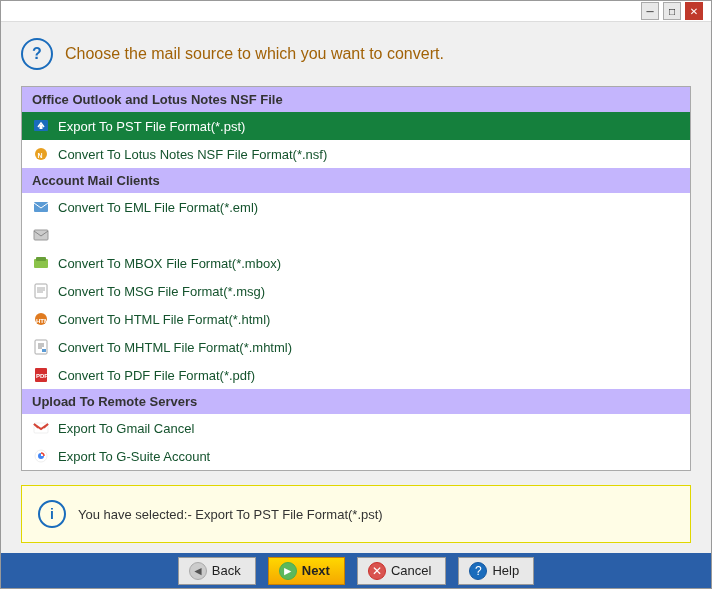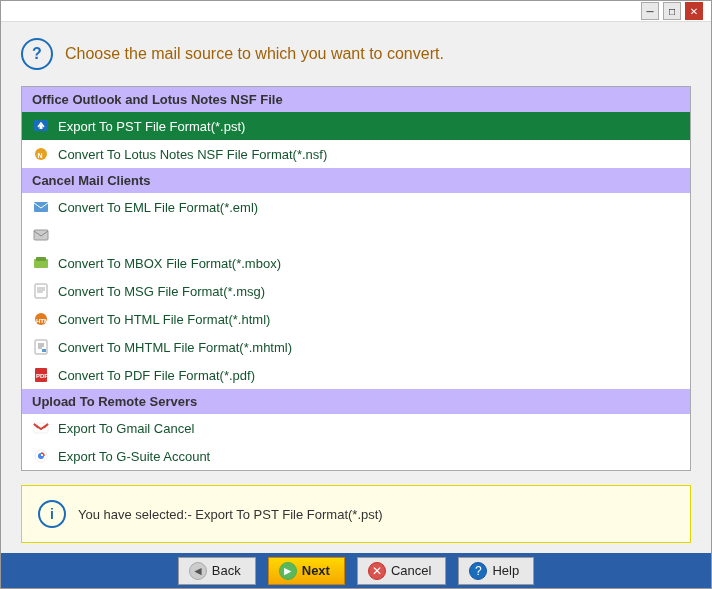--- a/index.html
+++ b/index.html
@@ -228,21 +228,21 @@
       <div class="list-item">
         <span class="item-icon">
           <svg width="16" height="16" viewBox="0 0 16 16">
               <circle cx="8" cy="8" r="6" fill="#e8a020"></circle>
               <text x="4.5" y="11.5" font-size="7" fill="white" font-weight="bold">N</text>
             </svg>
         </span>
         <span class="item-label">Convert To Lotus Notes NSF File Format(*.nsf)</span>
       </div>
 
-      <div class="category-header">Cancel Mail Clients</div>
+      <div class="category-header">Account Mail Clients</div>
       <div class="list-item">
         <span class="item-icon">
           <svg width="16" height="16" viewBox="0 0 16 16">
               <rect x="1" y="3" width="14" height="10" rx="1" fill="#5b9bd5"></rect>
               <path d="M1 4l7 5 7-5" fill="none" stroke="white" stroke-width="1"></path>
             </svg>
         </span>
         <span class="item-label">Convert To EML File Format(*.eml)</span>
       </div>
       <div class="list-item">

